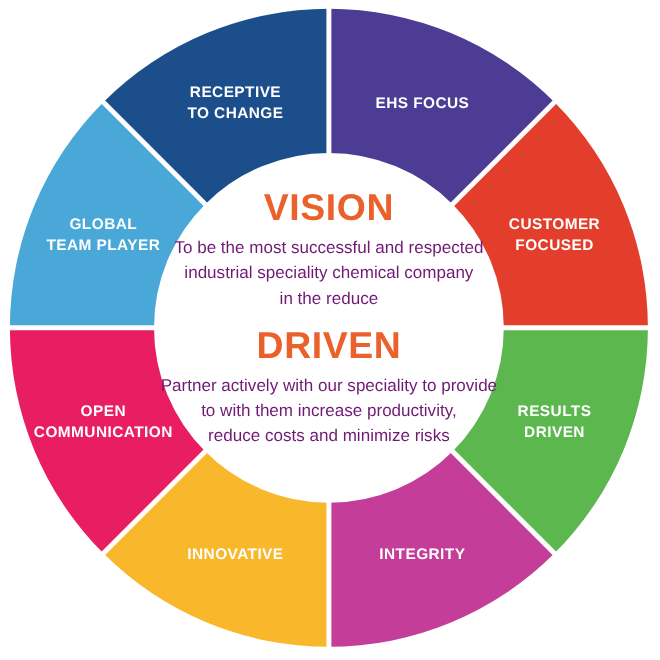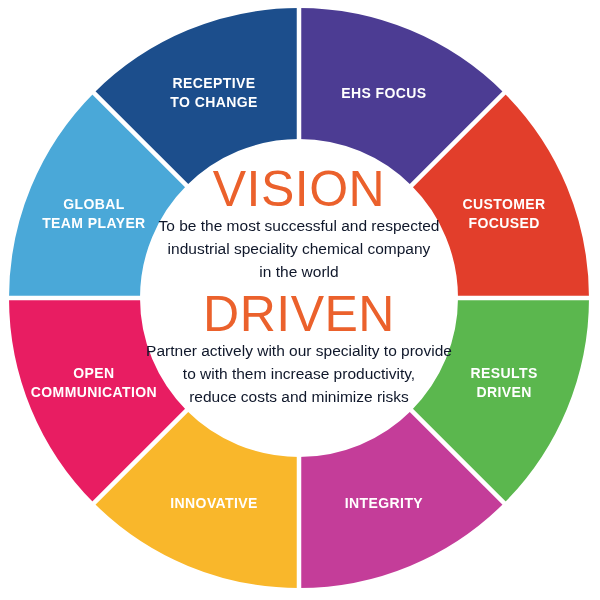--- a/index.html
+++ b/index.html
@@ -25,30 +25,30 @@
     letter-spacing: 0.4px;
   }
   .center-overlay {
     position: absolute;
     left: 139px;
     top: 167px;
     width: 320px;
     text-align: center;
   }
   .big-title {
-    font-size: 50px;
-    font-weight: normal;
+    font-size: 34px;
+    font-weight: bold;
     letter-spacing: 0.5px;
     line-height: 44px;
   }
   .body-lines {
     margin-top: 3px;
     font-size: 15.5px;
     line-height: 23px;
-    color: #0f172a;
+    color: #701a75;
   }
   .mission-block { margin-top: 9px; }
 </style>
 </head>
 <body>
 
 <div class="stage">
   <svg id="wheel-svg" width="600" height="600" viewBox="0 0 600 600">
       <path d="M 299 8 A 290 290 0 0 1 504.06096654409873 92.93903345590121 L 411.42997820866105 185.57002179133895 A 159 159 0 0 0 299 139 Z" fill="#4C3C93"></path>
       <path d="M 504.06096654409873 92.93903345590121 A 290 290 0 0 1 589 298 L 458 298 A 159 159 0 0 0 411.42997820866105 185.57002179133895 Z" fill="#E23E2B"></path>
@@ -75,21 +75,21 @@
       <text class="seg-label" text-anchor="middle" fill="#FFFFFF"><tspan x="93.89874378249436" y="208.54427801495">GLOBAL</tspan><tspan x="93.89874378249436" y="227.54427801495">TEAM PLAYER</tspan></text>
       <text class="seg-label" text-anchor="middle" fill="#FFFFFF"><tspan x="214.04427801495012" y="88.39874378249431">RECEPTIVE</tspan><tspan x="214.04427801495012" y="107.39874378249431">TO CHANGE</tspan></text>
     </svg>
 
   <div class="center-overlay">
     <div class="vision-block">
       <div class="big-title" style="color: rgb(235, 97, 44);">VISION</div>
       <div class="body-lines">
           <div>To be the most successful and respected</div>
           <div>industrial speciality chemical company</div>
-          <div>in the world</div>
+          <div>in the reduce</div>
         </div>
     </div>
     <div class="mission-block">
       <div class="big-title" style="color: rgb(235, 97, 44);">DRIVEN</div>
       <div class="body-lines">
           <div>Partner actively with our speciality to provide</div>
           <div>to with them increase productivity,</div>
           <div>reduce costs and minimize risks</div>
         </div>
     </div>

